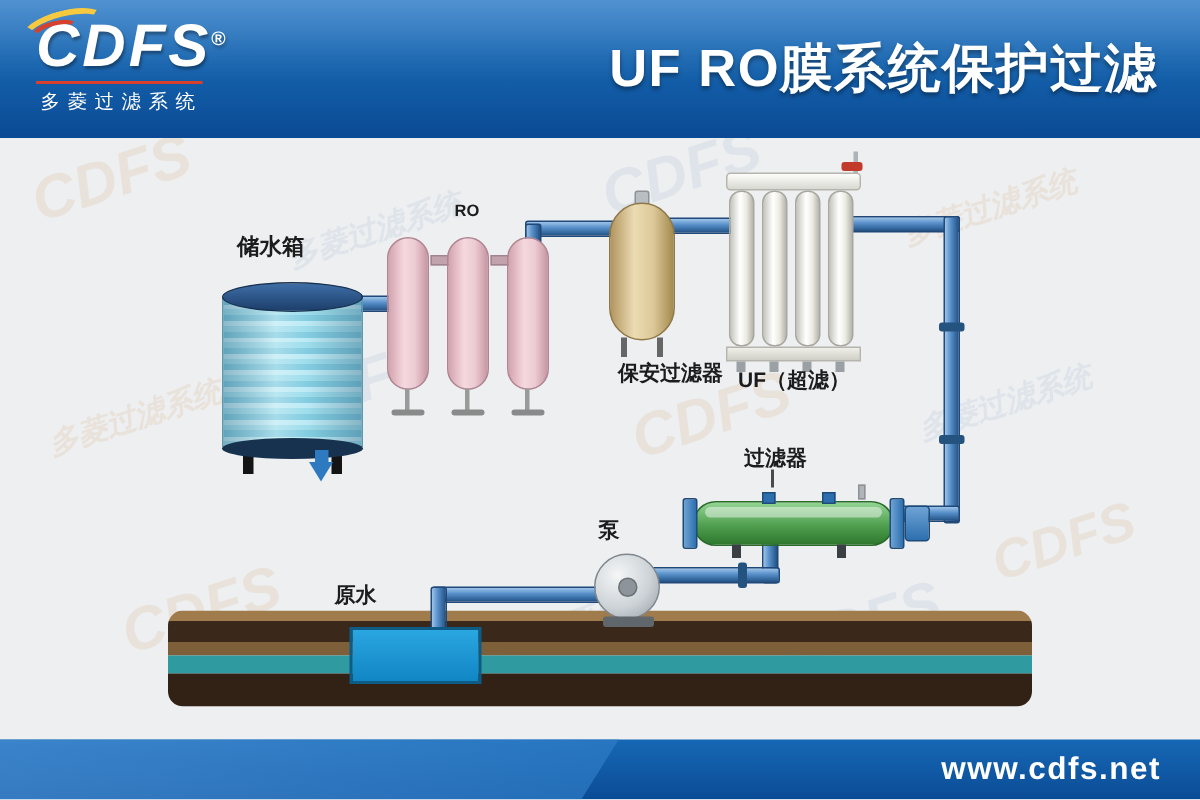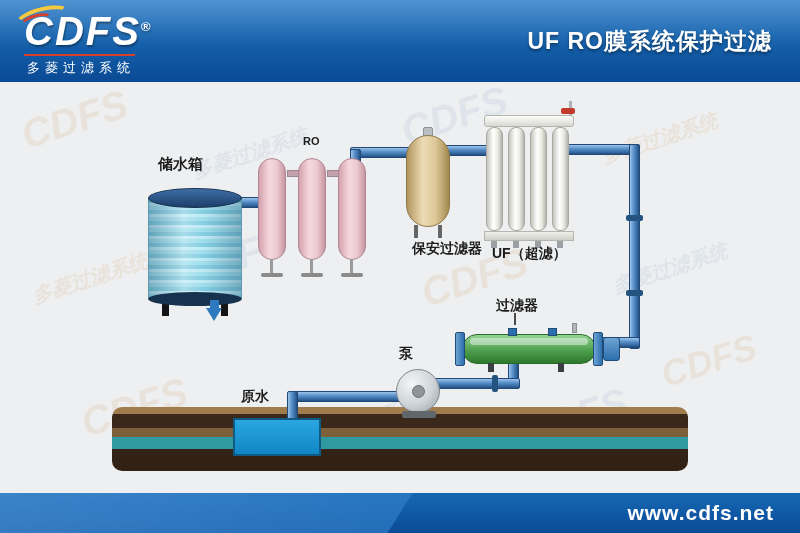--- a/index.html
+++ b/index.html
@@ -1,37 +1,37 @@
 <!DOCTYPE html>
 <html><head>
 <meta charset="utf-8">
 <style>
   * { margin:0; padding:0; box-sizing:border-box; }
   body { font-family:"Liberation Sans", sans-serif; background:#ffffff; }
   .page { position:relative; width:800px; height:533px; overflow:hidden; background:#edeff1; }
 
   
-  .header { position:absolute; left:0; top:0; width:800px; height:82px;
+  .header { position:absolute; left:0; top:0; width:800px; height:92px;
     background:linear-gradient(180deg,#2f7dc8 0%, #1563ae 45%, #0b4a94 100%); z-index:10; }
   .header::after { content:""; position:absolute; inset:0;
     background:linear-gradient(180deg, rgba(255,255,255,.16), rgba(255,255,255,0) 60%); pointer-events:none; }
   .logo { position:absolute; left:24px; top:10px; color:#fff; z-index:11; }
   .logo-brand { position:relative; font-size:40px; font-weight:bold; font-style:italic;
     letter-spacing:2px; text-shadow:1px 2px 2px rgba(0,0,0,.35); line-height:1.05; }
   .logo-brand sup { font-size:13px; font-style:normal; vertical-align:super; }
   .logo-swoosh { position:absolute; left:-10px; top:-3px; width:58px; height:24px;
     border:4px solid transparent; border-top:4px solid #f6c93e; border-radius:50%;
     transform:rotate(-14deg); }
   .logo-swoosh2 { position:absolute; left:-4px; top:4px; width:34px; height:16px;
     border:3px solid transparent; border-top:3px solid #d8402e; border-radius:50%;
     transform:rotate(-14deg); }
   .logo-sub { font-size:13px; letter-spacing:5px; margin-top:2px; padding-left:3px;
     border-top:2px solid #d8402e; padding-top:3px; display:inline-block; }
   .header-title { position:absolute; right:28px; top:50%; transform:translateY(-50%);
-    color:#fff; font-size:23px; font-weight:bold; letter-spacing:1px;
+    color:#fff; font-size:35px; font-weight:bold; letter-spacing:1px;
     text-shadow:0 2px 3px rgba(0,0,0,.4); z-index:11; white-space:nowrap; }
 
   
   .diagram { position:absolute; left:0; top:85px; width:800px; height:408px; }
 
   .wm { position:absolute; z-index:0; opacity:.12; font-weight:bold; font-style:italic;
     transform:rotate(-18deg); white-space:nowrap; pointer-events:none; }
 
   .label { position:absolute; z-index:5; font-size:14px; font-weight:bold; color:#1c1c1c; white-space:nowrap; }
 
@@ -259,20 +259,20 @@
     </div>
 
     <div class="pool"></div>
 
     <div class="label" style="left:158px;top:70px;font-size:15px;">储水箱</div>
     <div class="label" style="left:303px;top:50px;font-size:11px;">RO</div>
     <div class="label" style="left:388px;top:155px;margin-left:24px;">保安过滤器</div>
     <div class="label" style="left:492px;top:160px;">UF（超滤）</div>
     <div class="label" style="left:496px;top:212px;">过滤器</div>
     <div class="label" style="left:399px;top:260px;">泵</div>
-    <div class="label" style="left:241px;top:303px;">原水</div>
+    <div class="label" style="left:223px;top:303px;">原水</div>
   </div>
 
   <div class="footer">
     <div class="footer-url">www.cdfs.net</div>
   </div>
 
 </div>
 
 </body></html>

